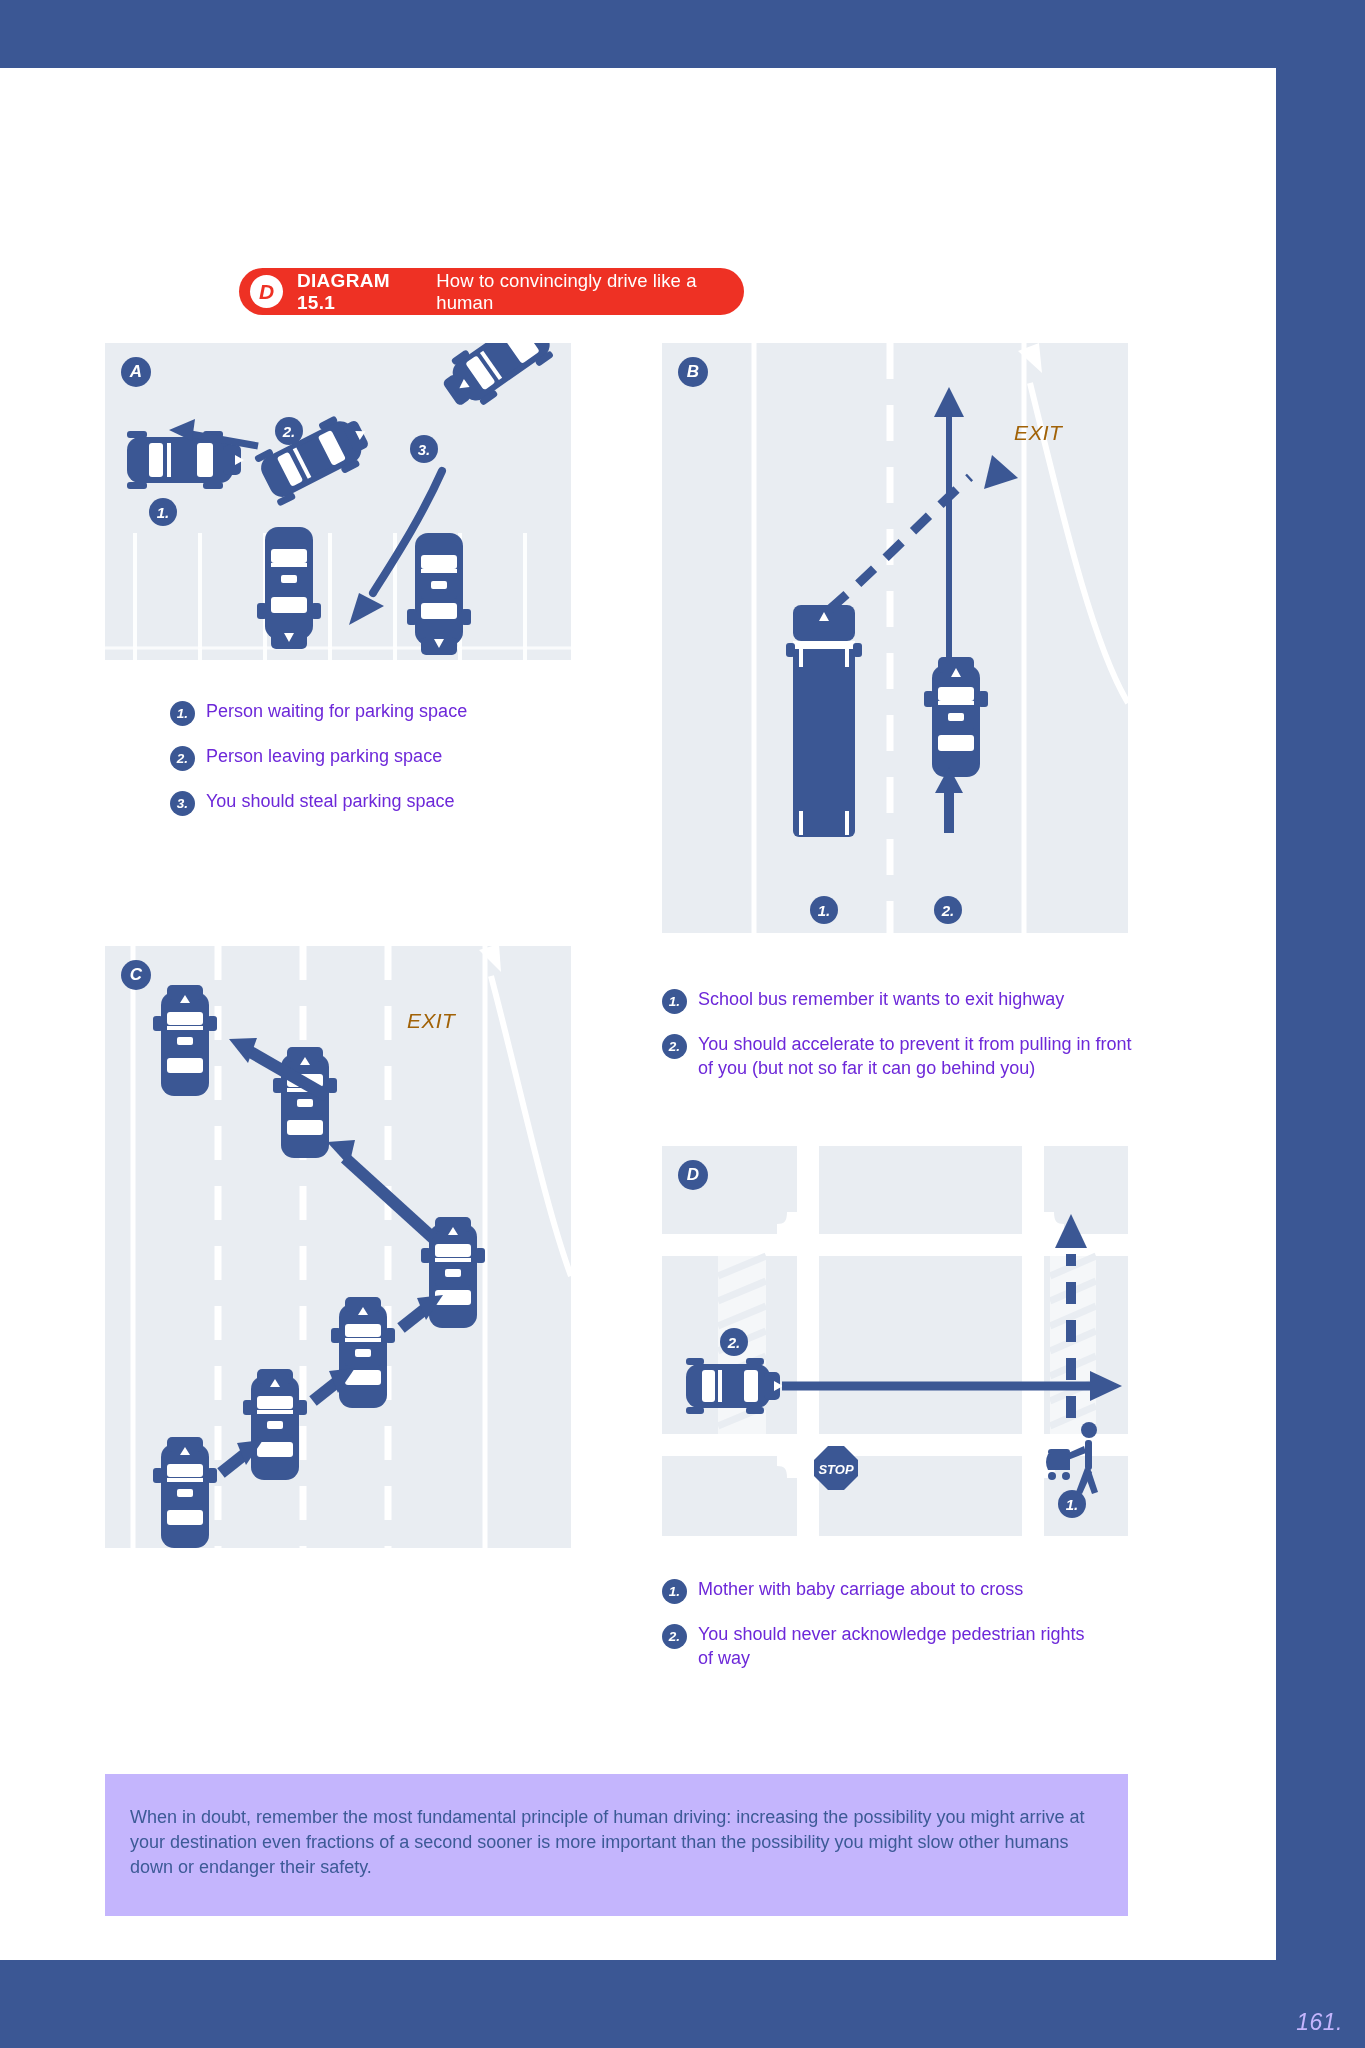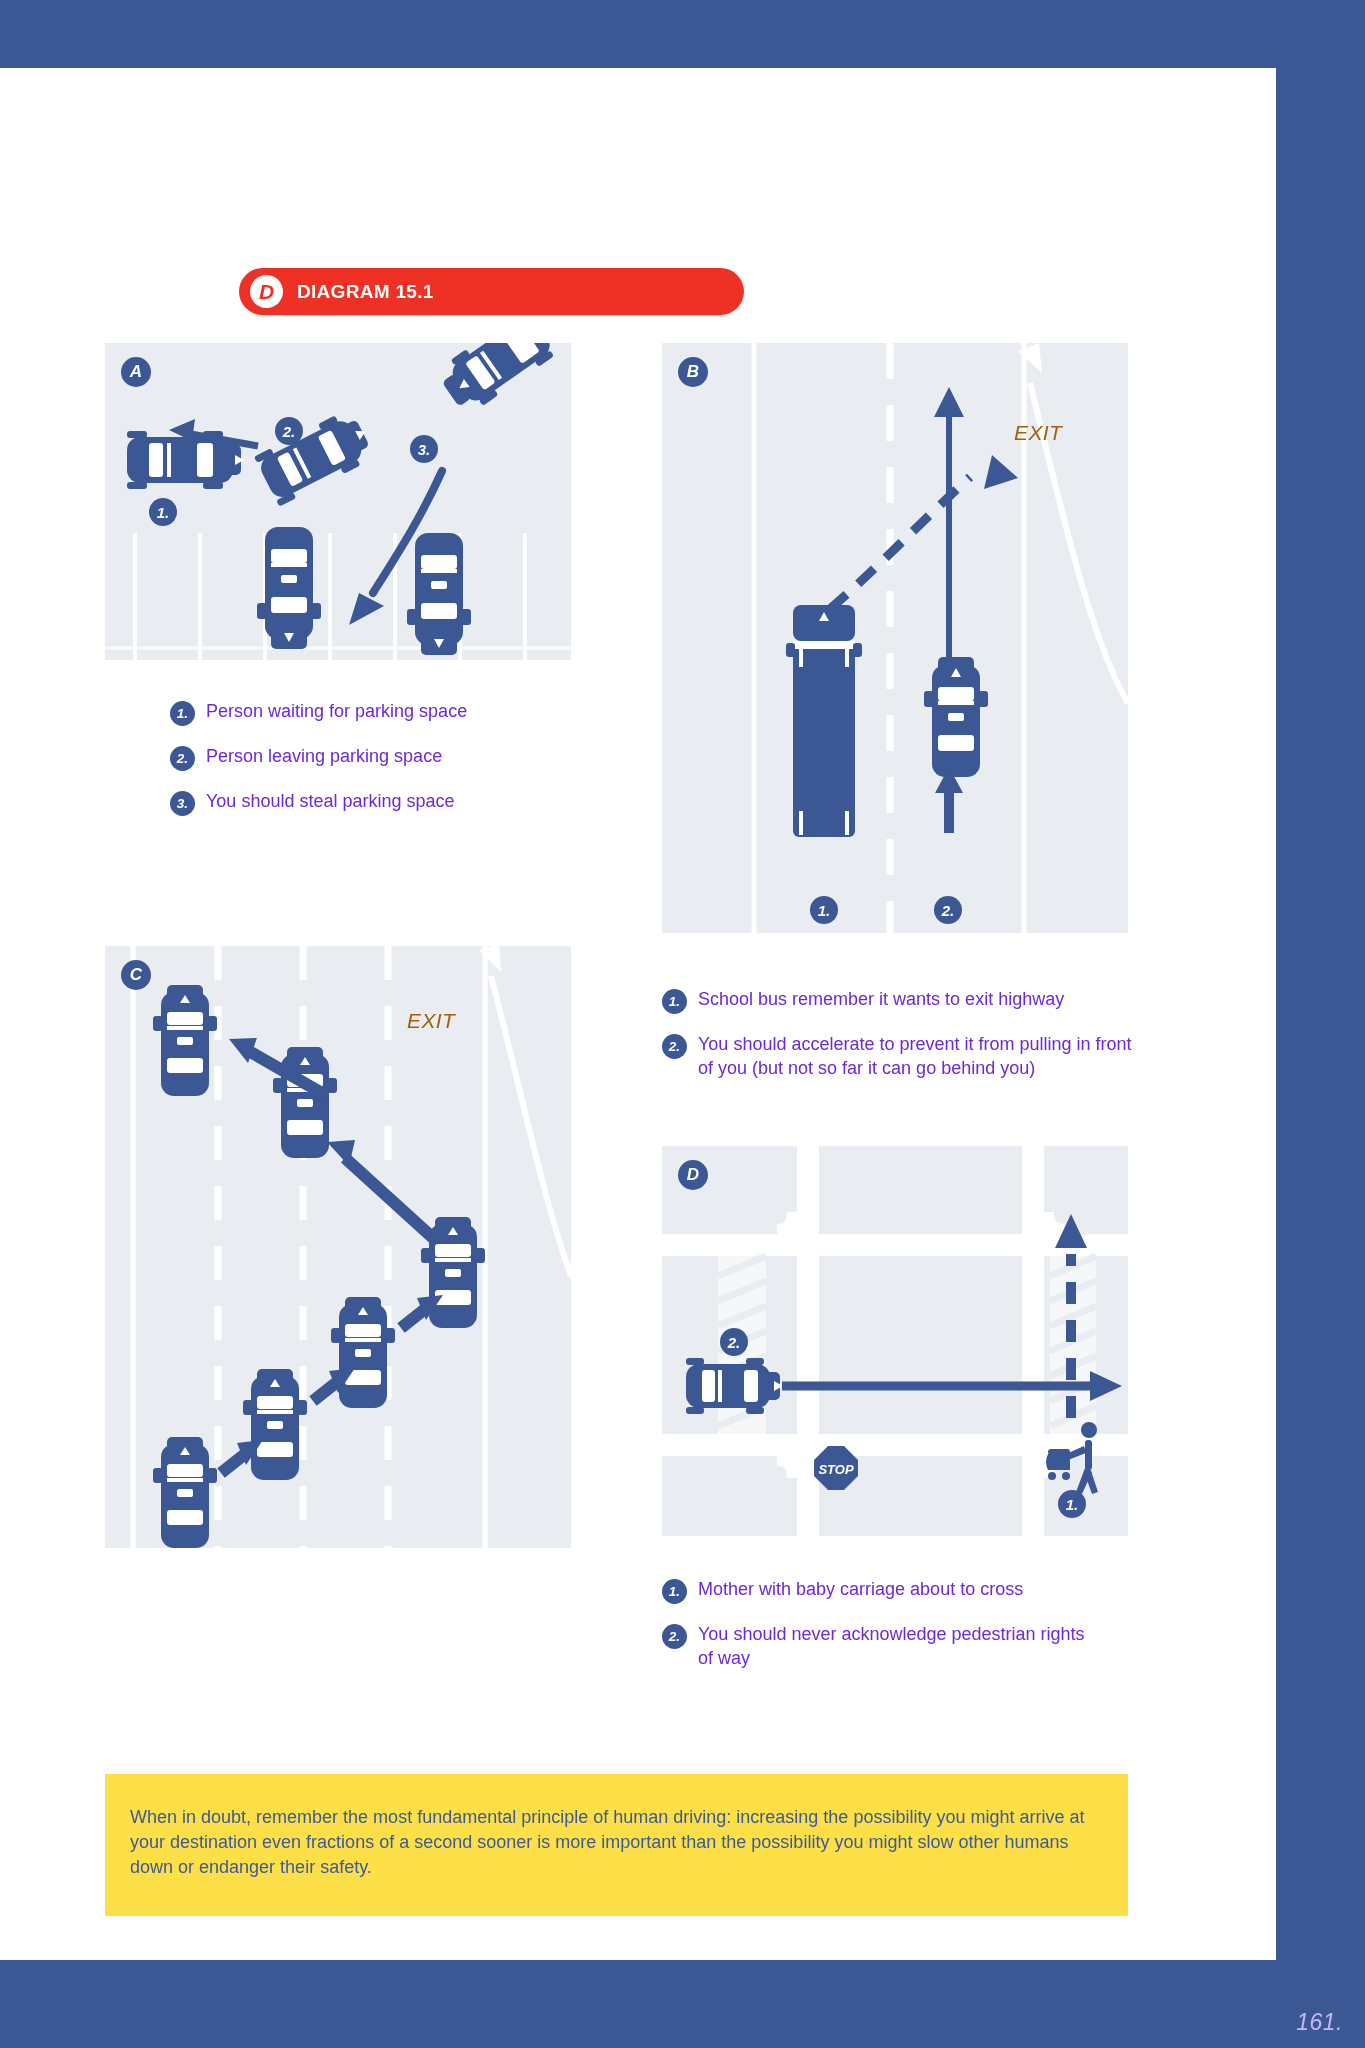--- a/index.html
+++ b/index.html
@@ -133,39 +133,40 @@
     color: #3C5A96;
     font-size: 18px;
     line-height: 1.3;
   }
 
   
   .callout {
     position: absolute;
     left: 105px; top: 1706px;
     width: 1023px; height: 142px;
-    background: #fde047;
+    background: #c4b5fd;
   }
   .callout-text {
     position: absolute;
     left: 25px; top: 31px;
     width: 975px;
     color: #3C5A96;
     font-size: 18px;
     line-height: 1.4;
   }
 </style>
 </head>
 <body>
 
 <div class="page">
 
   <div class="banner">
     <div class="banner-badge">D</div>
     <div class="banner-num">DIAGRAM 15.1</div>
+    <div class="banner-title">How to convincingly drive like a human</div>
   </div>
 
   <div class="panel" id="panelA">
     <svg width="466" height="317" viewBox="0 0 466 317">
 
       <g stroke="#ffffff" stroke-width="4" opacity="0.95">
         <line x1="30" y1="190" x2="30" y2="317"></line>
         <line x1="95" y1="190" x2="95" y2="317"></line>
         <line x1="160" y1="190" x2="160" y2="317"></line>
         <line x1="225" y1="190" x2="225" y2="317"></line>

